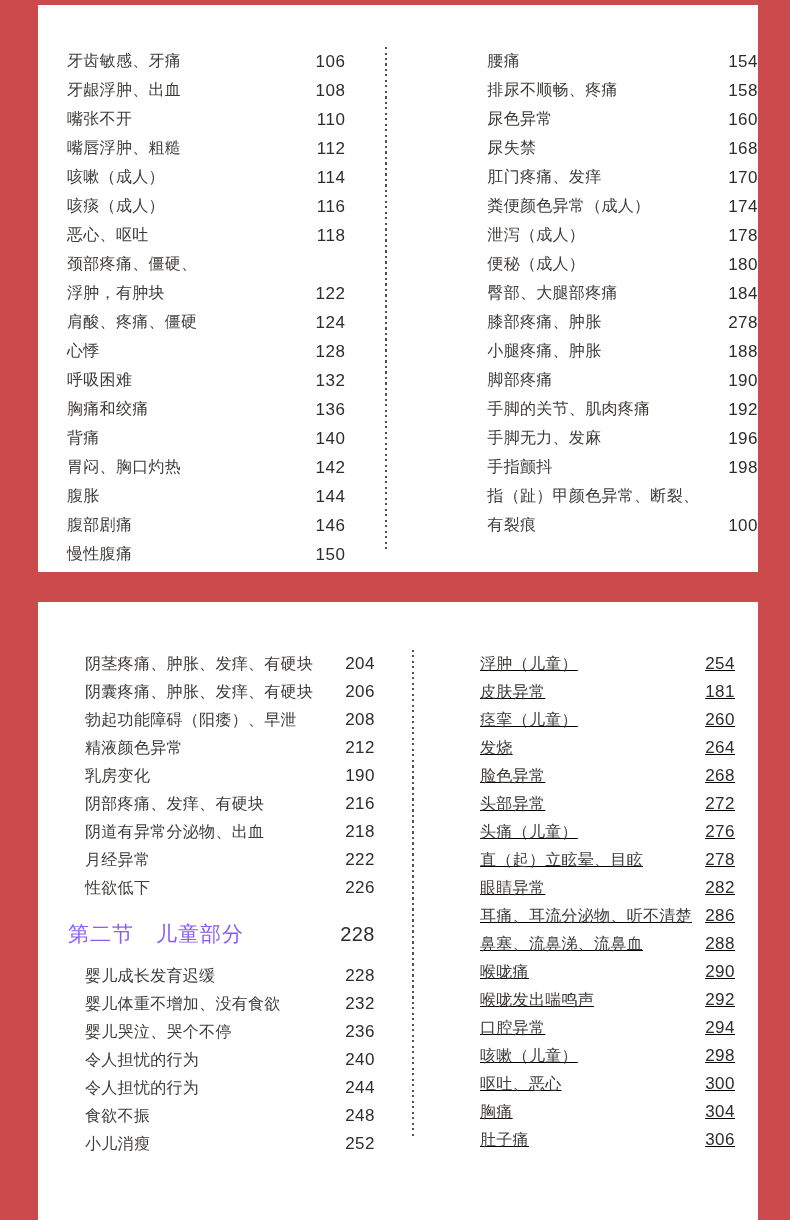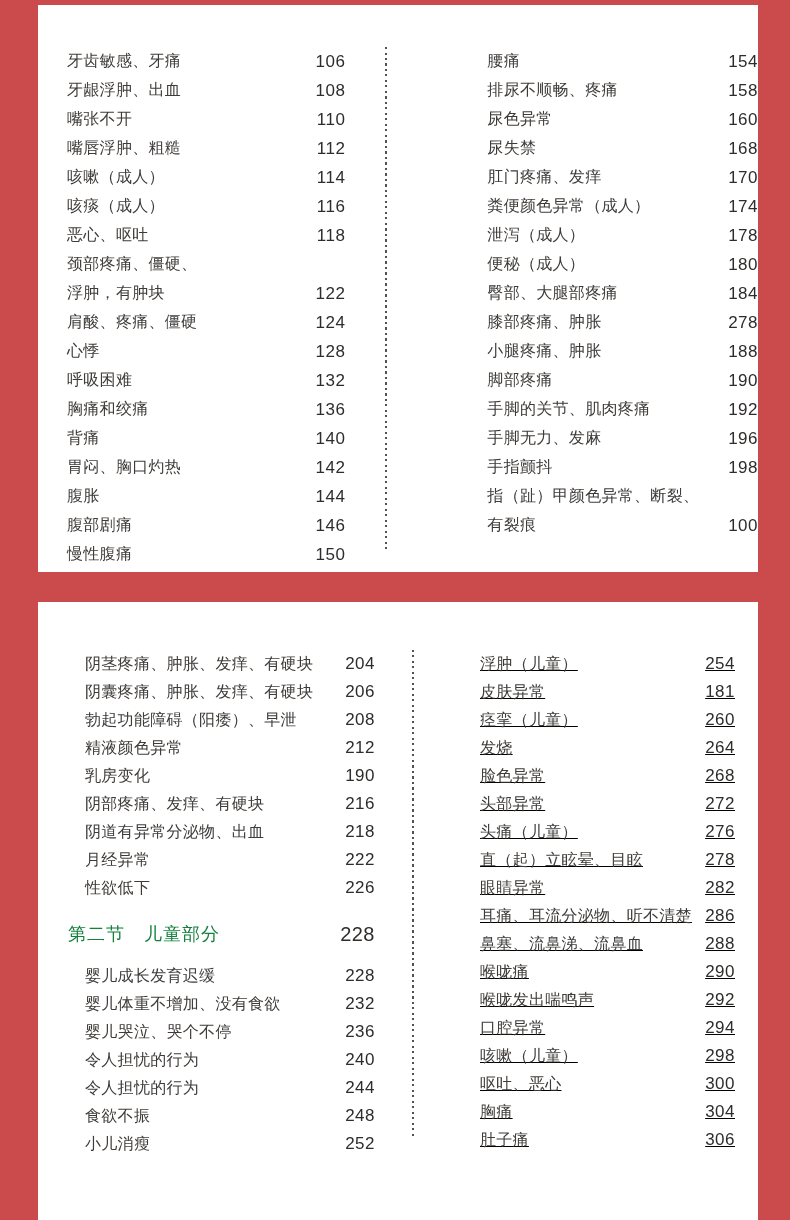--- a/index.html
+++ b/index.html
@@ -58,23 +58,23 @@
   .panel-bottom .rows { margin-left: 17px; }
 
   .section-header {
     display: flex;
     justify-content: space-between;
     align-items: center;
     height: 36px;
     margin: 14px 0 10px 0;
   }
   .sh-label {
-    font-size: 18px;
+    font-size: 21px;
     font-weight: 500;
-    color: #15803d;
+    color: #8b5cf6;
     letter-spacing: 1px;
     white-space: nowrap;
   }
   .sh-num {
     font-size: 20px;
     color: #2f2d2b;
     letter-spacing: 0.5px;
   }
 </style>
 </head>

